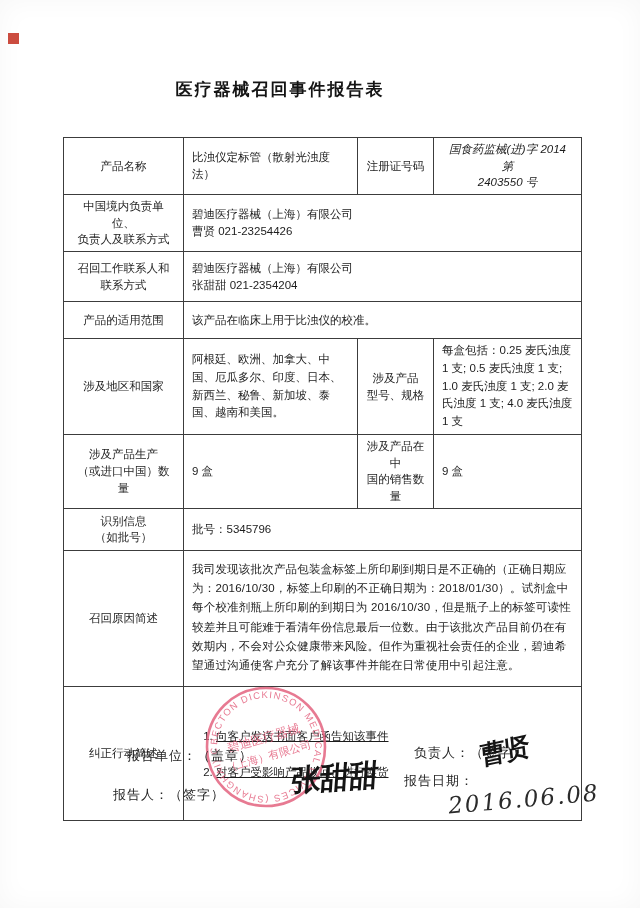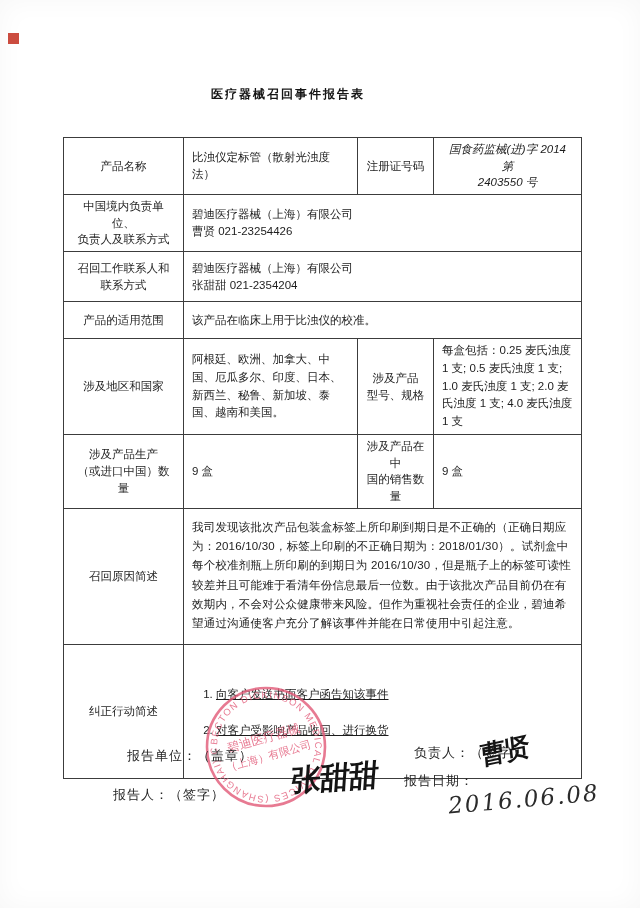--- a/index.html
+++ b/index.html
@@ -6,22 +6,22 @@
   .page{
     position:relative;width:640px;height:908px;background:#ffffff;overflow:hidden;
     font-family:"Liberation Sans","DejaVu Sans",sans-serif;color:#1e1e1e;
     box-shadow:inset 0 0 28px rgba(0,0,0,0.035);
   }
   .corner-mark{
     position:absolute;left:8px;top:33px;width:11px;height:11px;
     background:#c5382a;opacity:.9;
   }
   .title{
-    position:absolute;left:0;top:78px;width:560px;margin:8px;
-    text-align:center;font-size:12px;font-weight:bold;letter-spacing:2px;color:#141414;
+    position:absolute;left:0;top:78px;width:560px;margin:0;
+    text-align:center;font-size:17px;font-weight:bold;letter-spacing:2px;color:#141414;
   }
   table.report{
     position:absolute;left:63px;top:137px;width:518px;
     border-collapse:collapse;table-layout:fixed;
   }
   table.report td{
     border:1px solid #3c3c3c;
     font-size:11.5px;line-height:1.45;
     padding:3px 8px;vertical-align:middle;
     overflow:hidden;
@@ -108,20 +108,25 @@
         <td class="val">每盒包括：0.25 麦氏浊度 1 支; 0.5 麦氏浊度 1 支; 1.0 麦氏浊度 1 支; 2.0 麦氏浊度 1 支; 4.0 麦氏浊度 1 支</td>
       </tr>
       <tr class="r7">
         <td class="lab">涉及产品生产
 （或进口中国）数量</td>
         <td class="val">9 盒</td>
         <td class="lab">涉及产品在中
 国的销售数量</td>
         <td class="val">9 盒</td>
       </tr>
+      <tr class="r8">
+        <td class="lab">识别信息
+（如批号）</td>
+        <td class="val" colspan="3">批号：5345796</td>
+      </tr>
       <tr class="r9">
         <td class="lab">召回原因简述</td>
         <td class="val" colspan="3">我司发现该批次产品包装盒标签上所印刷到期日是不正确的（正确日期应为：2016/10/30，标签上印刷的不正确日期为：2018/01/30）。试剂盒中每个校准剂瓶上所印刷的到期日为 2016/10/30，但是瓶子上的标签可读性较差并且可能难于看清年份信息最后一位数。由于该批次产品目前仍在有效期内，不会对公众健康带来风险。但作为重视社会责任的企业，碧迪希望通过沟通使客户充分了解该事件并能在日常使用中引起注意。</td>
       </tr>
       <tr class="r10">
         <td class="lab">纠正行动简述</td>
         <td class="val" colspan="3">
           <ol class="actions">
             <li>向客户发送书面客户函告知该事件</li>
             <li>对客户受影响产品收回、进行换货</li>

